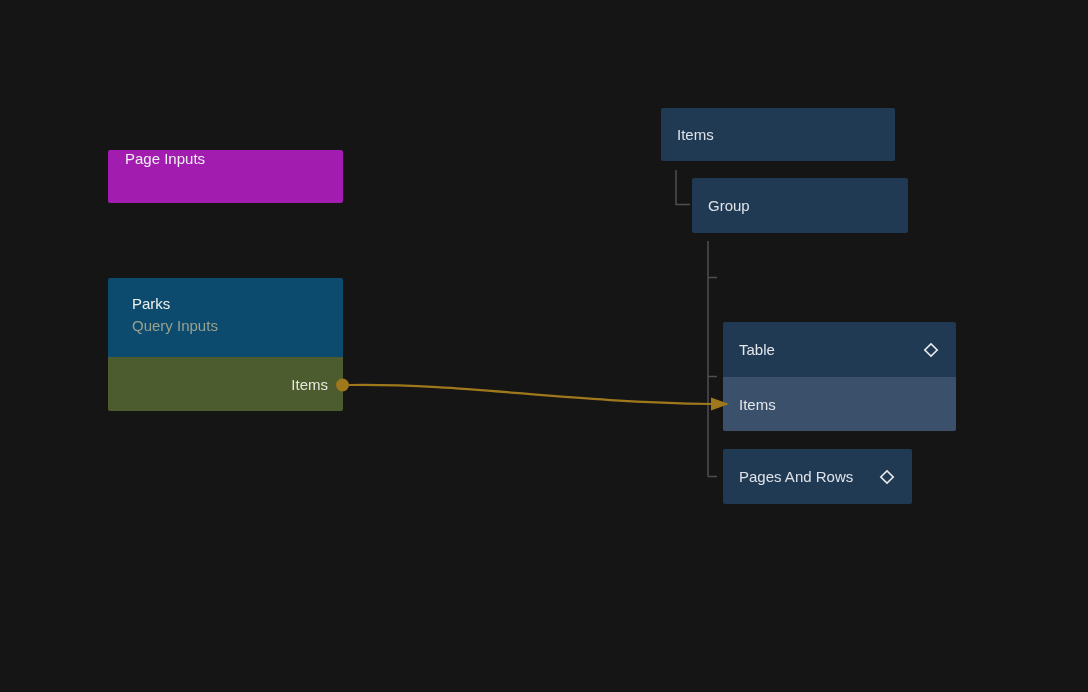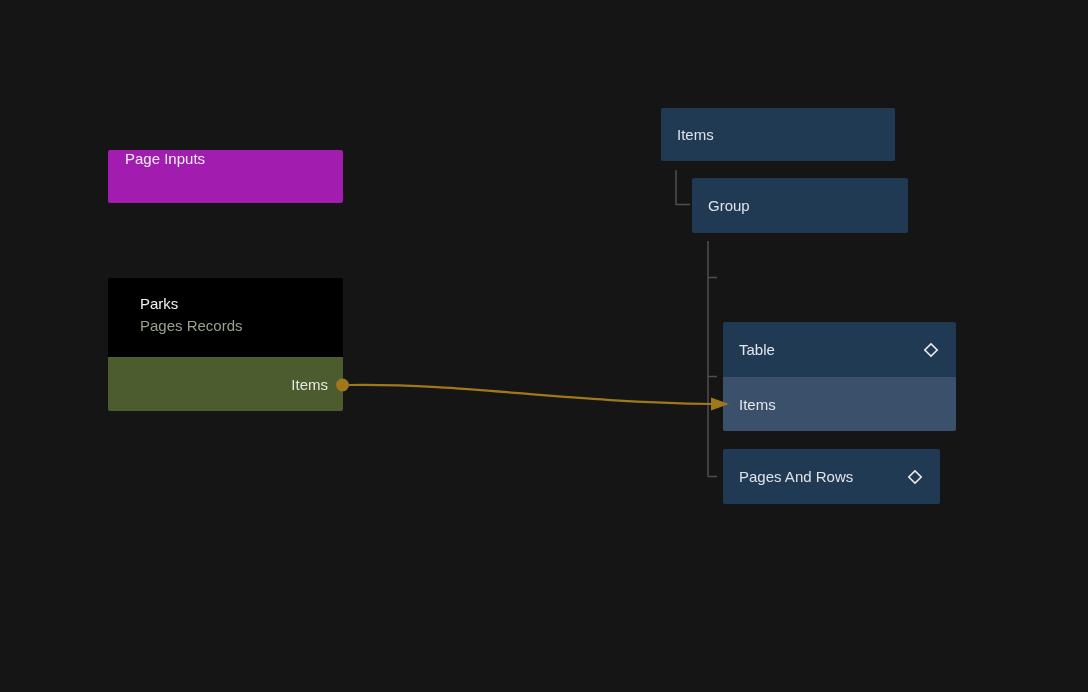--- a/index.html
+++ b/index.html
@@ -17,22 +17,22 @@
 
   
   .node-page-inputs {
     left: 108px; top: 150px; width: 235px; height: 53px;
     background: #a21caf;
     display: flex; align-items: flex-start; padding: 0 17px;
     color: #eef0f2;
   }
   .node-parks { left: 108px; top: 278px; width: 235px; height: 133px; }
   .parks-header {
-    height: 79px; background: #000000; box-sizing: border-box;
-    padding: 15px 17px 0 32px; line-height: 22px;
+    height: 79px; background: #0c4a6e; box-sizing: border-box;
+    padding: 15px 17px 0 24px; line-height: 22px;
     border-radius: 2px 2px 0 0;
   }
   .parks-title { color: #f1f2ee; }
   .parks-subtitle { color: #99a18f; }
   .parks-footer {
     height: 54px; background: #4d5c2e;
     display: flex; align-items: center; justify-content: flex-end;
     padding: 0 15px; color: #e6e8df;
     border-radius: 0 0 2px 2px;
   }
@@ -46,21 +46,21 @@
   .tnode-page  { left: 661px; top: 108px; width: 234px; height: 53px; }
   .tnode-group { left: 692px; top: 178px; width: 216px; height: 55px; }
   .tnode-text  { left: 723px; top: 250px; width: 233px; height: 55px; }
   .tnode-table-block { left: 723px; top: 322px; width: 233px; }
   .trow {
     display: flex; align-items: center; padding: 0 16px;
     box-sizing: border-box; width: 233px;
   }
   .trow-table { height: 55px; background: #213a54; border-radius: 2px 2px 0 0; gap: 24px; }
   .trow-items { height: 54px; background: #3b506b; border-radius: 0 0 2px 2px; }
-  .tnode-pages { left: 723px; top: 449px; width: 217px; height: 55px; }
+  .tnode-pages { left: 723px; top: 449px; width: 189px; height: 55px; }
 
   .diamond { margin-left: auto; display: flex; align-items: center; }
 
   
   .wire-layer {
     position: absolute; left: 0; top: 0; width: 1088px; height: 692px;
     pointer-events: none;
   }
 </style>
 </head>
@@ -76,21 +76,21 @@
     <path d="M 708 476.5 L 717 476.5" stroke="#4f4f4f" stroke-width="1.5" fill="none"></path>
   </svg>
 
   <div class="node node-page-inputs">
     <span>Page Inputs</span>
   </div>
 
   <div class="node node-parks">
     <div class="parks-header">
       <div class="parks-title">Parks</div>
-      <div class="parks-subtitle">Pages Records</div>
+      <div class="parks-subtitle">Query Inputs</div>
     </div>
     <div class="parks-footer">
       <span>Items</span>
     </div>
   </div>
 
   <div class="node tnode tnode-page">
     <span>Items</span>
   </div>
 

